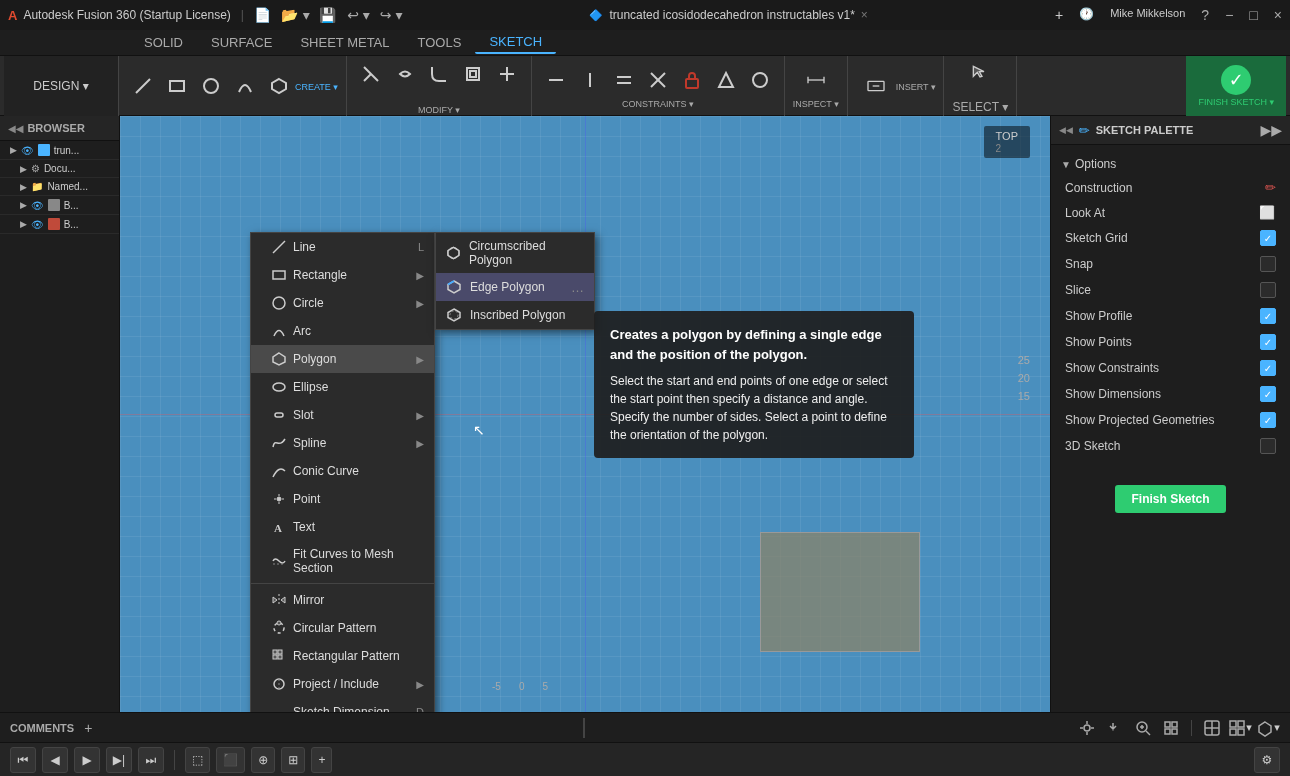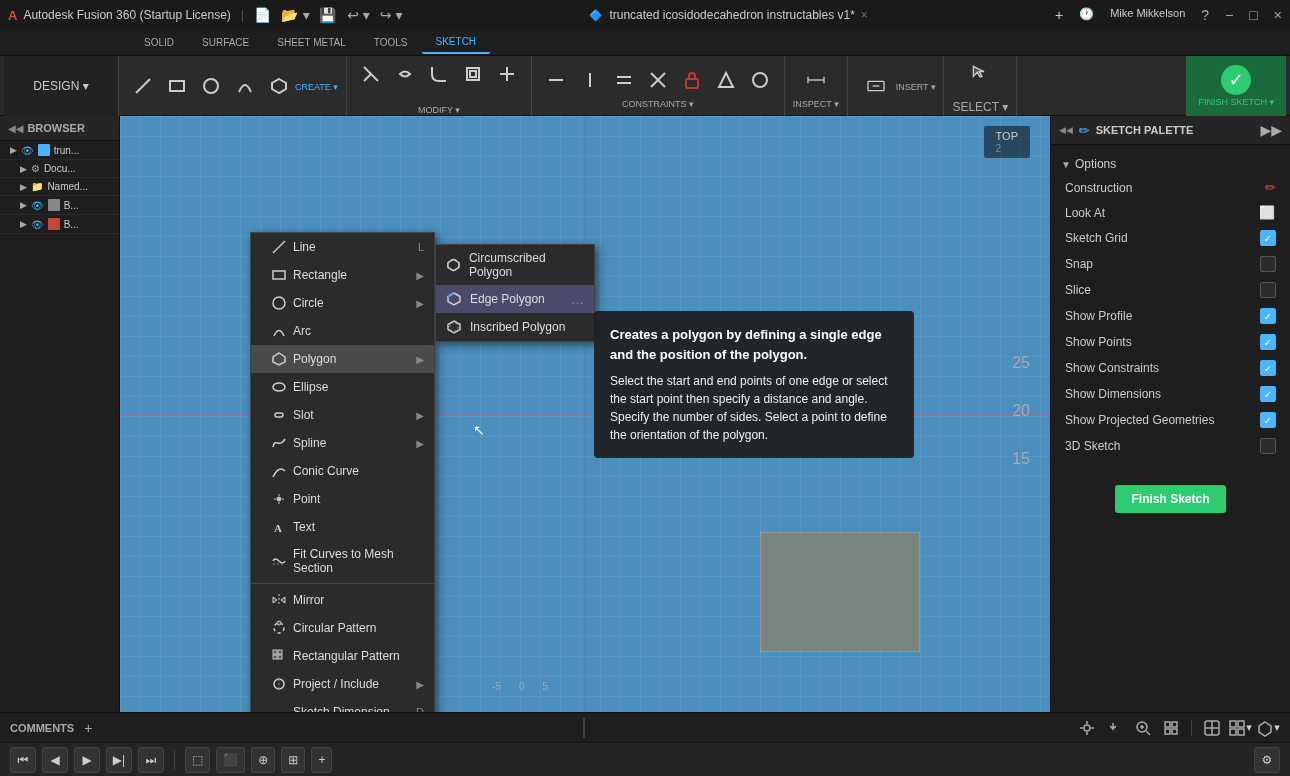--- a/index.html
+++ b/index.html
@@ -16,21 +16,21 @@
       color: #ccc;
       font-size: 12px;
     }
     #titlebar .left { display: flex; align-items: center; gap: 6px; }
     #titlebar .title-logo { color: #e04a2f; font-weight: bold; font-size: 13px; }
     #titlebar .right { display: flex; gap: 16px; }
     #titlebar .win-btn { cursor: pointer; color: #aaa; font-size: 14px; }
     .toolbar-tab {
       padding: 3px 14px;
       color: #aaa;
-      font-size: 10px;
+      font-size: 13px;
       cursor: pointer;
       border-radius: 2px;
       height: 22px;
       display: flex;
       align-items: center;
     }
     .toolbar-tab.active {
       color: #4ab4ff;
       border-bottom: 2px solid #4ab4ff;
     }
@@ -145,21 +145,21 @@
     }
     .menu-item.highlighted { background: #4a4a4a; }
     .menu-item .shortcut { color: #888; font-size: 11px; }
     .menu-item .arrow { color: #888; font-size: 10px; }
     .menu-item-left { display: flex; align-items: center; }
     .menu-separator { border-top: 1px solid #444; margin: 2px 0; }
 
     
     #polygon-submenu {
       position: absolute;
-      top: 128px;
+      top: 116px;
       left: 315px;
       background: #2b2b2b;
       border: 1px solid #444;
       width: 160px;
       z-index: 101;
       box-shadow: 3px 3px 8px rgba(0,0,0,0.5);
     }
     .submenu-item {
       padding: 6px 10px;
       color: #ddd;
@@ -549,21 +549,21 @@
   <div id="canvas">
     <div class="grid-canvas">
 
       <div class="top-label">
         <span>TOP</span><br>
         <span style="font-size:10px;color:#888;">2</span>
       </div>
 
       <div class="canvas-object"></div>
 
-      <div style="position:absolute;right:20px;top:40%;color:#aaa;font-size:16px;display:flex;flex-direction:column;gap:30px;">
+      <div style="position:absolute;right:20px;top:40%;color:#aaa;font-size:11px;display:flex;flex-direction:column;gap:6px;">
         <span>25</span>
           <span>20</span>
           <span>15</span>
       </div>
 
       <div style="position:absolute;bottom:20px;left:40%;color:#aaa;font-size:10px;display:flex;gap:18px;">
         <span>-5</span>
           <span>0</span>
           <span>5</span>
       </div>

